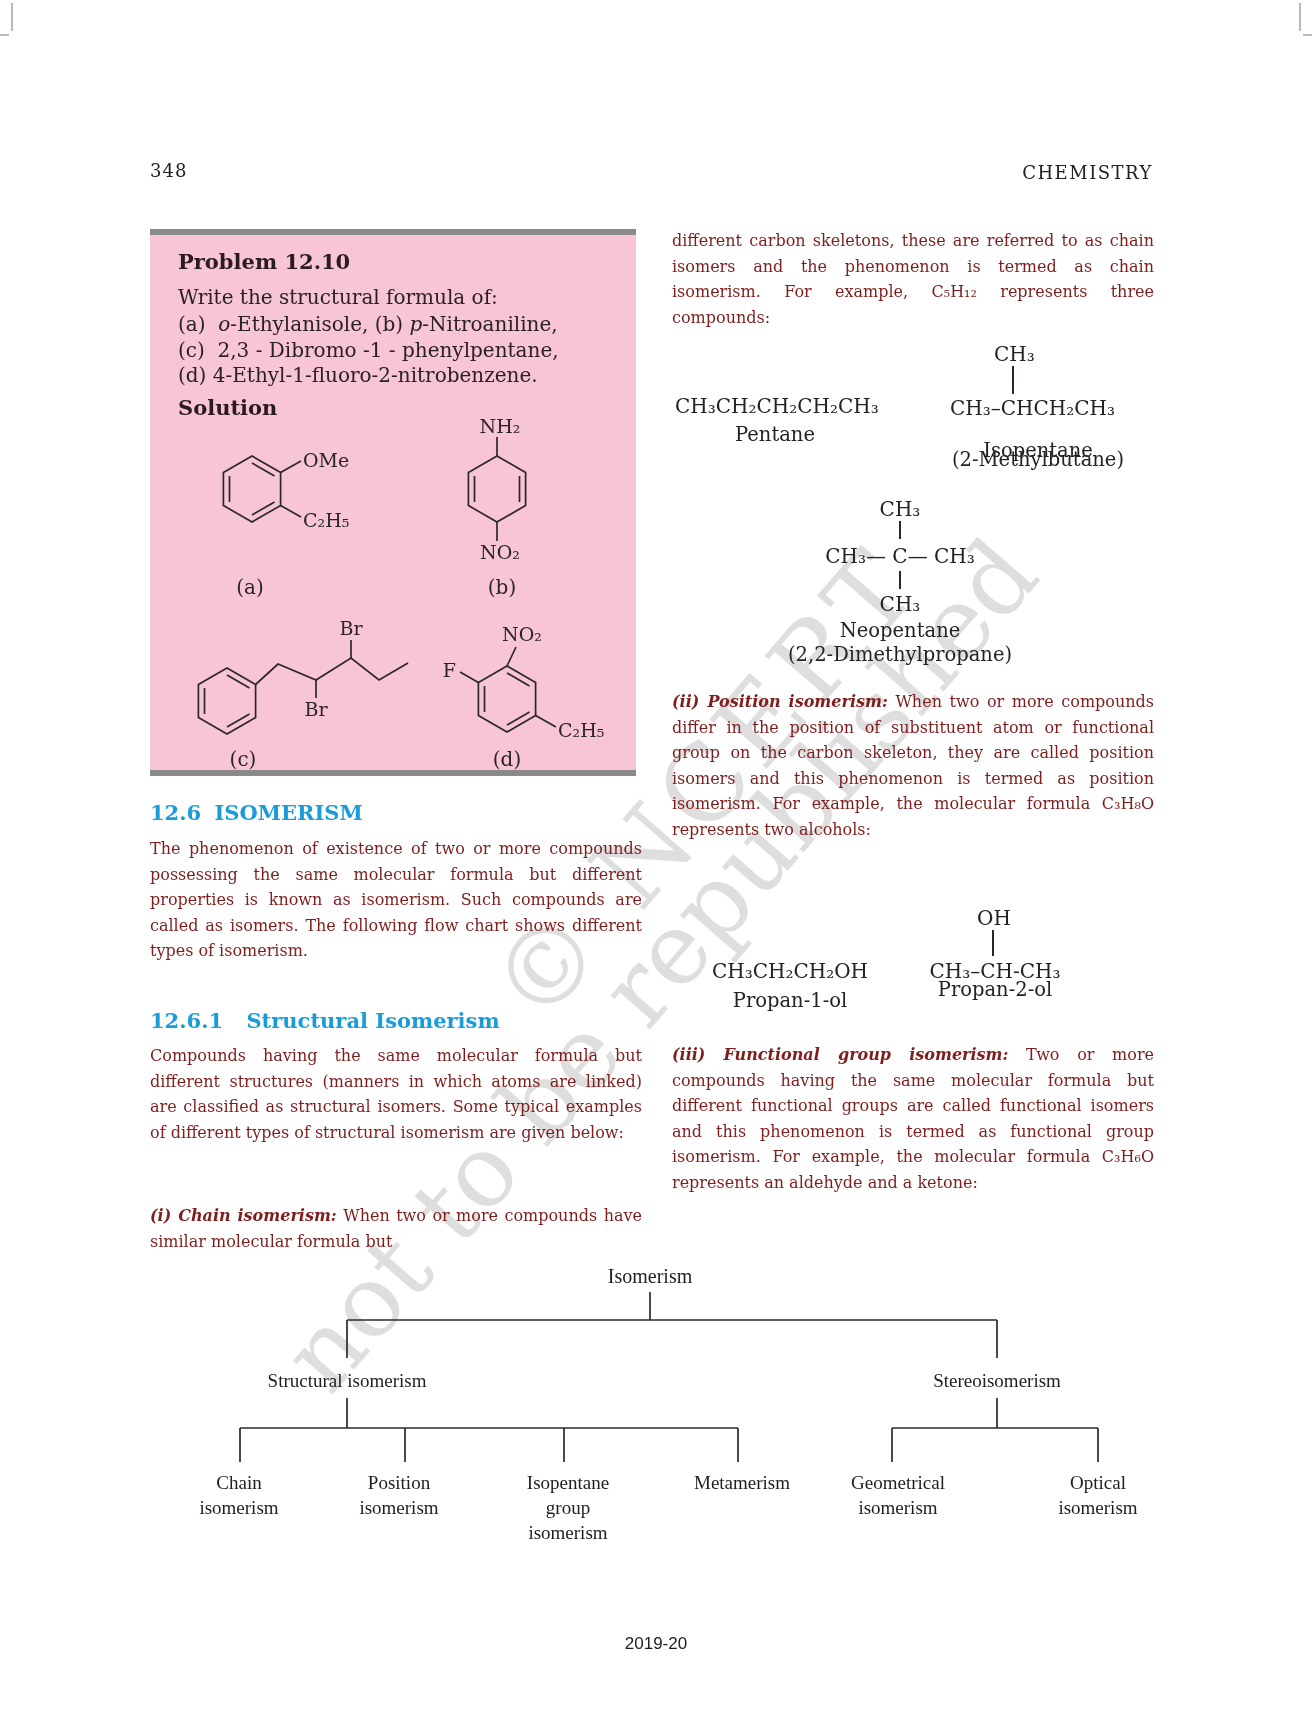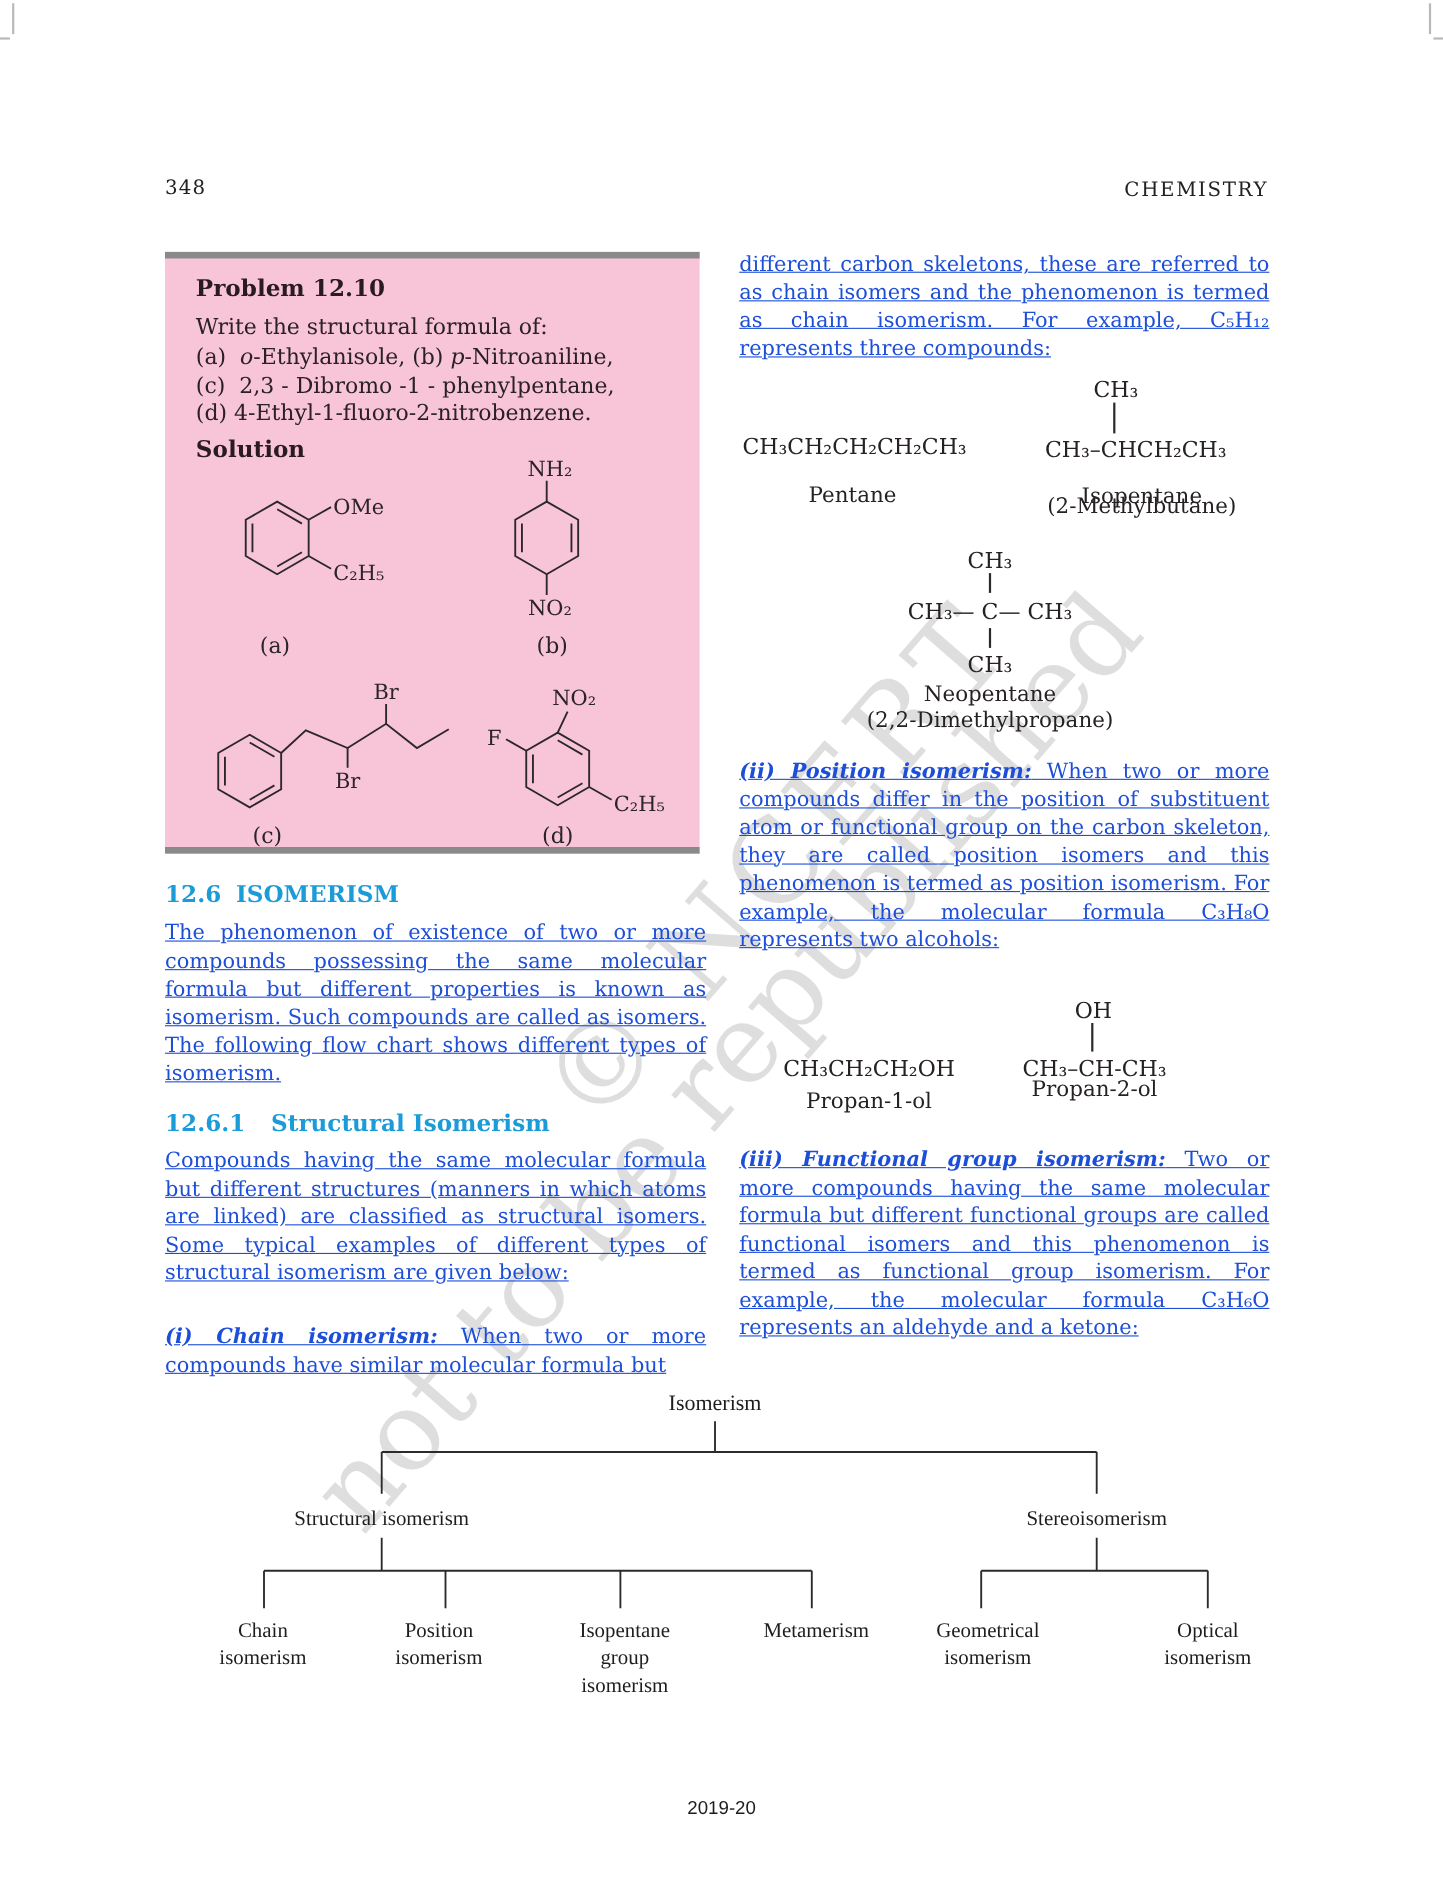--- a/index.html
+++ b/index.html
@@ -1,19 +1,19 @@
 <!DOCTYPE html>
 <html><head>
 <meta charset="utf-8">
 <style>
   html,body{margin:0;padding:0;background:#ffffff;}
   #page{position:relative;width:1312px;height:1709px;background:#ffffff;overflow:hidden;
         font-family:"DejaVu Serif", serif;color:#222;}
   .abs{position:absolute;}
-  .just{text-align:justify;font-size:19px;line-height:25.5px;color:#1d4ed8;text-decoration:underline;}
+  .just{text-align:justify;font-size:16px;line-height:25.5px;color:#7f1d1d;}
   .lead{font-weight:bold;font-style:italic;}
   .bluehead{color:#1b9bd8;font-weight:bold;font-size:21px;text-align:right;}
   .pline{font-size:20px;line-height:25px;color:#2a2026;white-space:pre-wrap;}
   .it{font-style:italic;}
   .wm{color:#d9d9d9;font-family:"DejaVu Serif", serif;white-space:nowrap;z-index:0;
       transform:translate(-50%,-50%) rotate(-49deg);opacity:.85;}
   .z1{z-index:1;}
   .chemtxt{font-size:20px;line-height:24px;color:#262124;white-space:nowrap;}
   .cname{font-size:19.5px;color:#262124;white-space:nowrap;}
   .vbond{width:1.6px;background:#2c282a;}
@@ -97,21 +97,21 @@
   <div class="abs z1 just" style="left:150px;top:1203px;width:492px;">
     <span class="lead">(i) Chain isomerism:</span><span> When two or more compounds have similar molecular formula but</span>
   </div>
 
   <div class="abs z1 just" style="left:150px;top:1043px;width:492px;">Compounds having the same molecular formula but different structures (manners in which atoms are linked) are classified as structural isomers. Some typical examples of different types of structural isomerism are given below:</div>
 
   <div class="abs z1 just" style="left:672px;top:228px;width:482px;">different carbon skeletons, these are referred to as chain isomers and the phenomenon is termed as chain isomerism. For example, C₅H₁₂ represents three compounds:</div>
 
   <div class="abs z1 ctr" style="left:675px;top:394px;width:200px;">
     <div class="chemtxt">CH₃CH₂CH₂CH₂CH₃</div>
-    <div class="cname" style="margin-top:20px;">Pentane</div>
+    <div class="cname" style="margin-top:5px;">Pentane</div>
   </div>
 
   <div class="abs z1" style="left:950px;top:342px;width:176px;">
     <div class="abs chemtxt" style="left:44px;top:0;">CH₃</div>
     <div class="abs vbond" style="left:62px;top:24px;height:28px;"></div>
     <div class="abs chemtxt" style="left:0;top:54px;">CH₃–CHCH₂CH₃</div>
     <div class="abs cname ctr" style="left:0;top:82px;width:176px;margin-top:15px;">Isopentane</div>
     <div class="abs cname ctr" style="left:-10px;top:106px;width:196px;">(2-Methylbutane)</div>
   </div>
 

